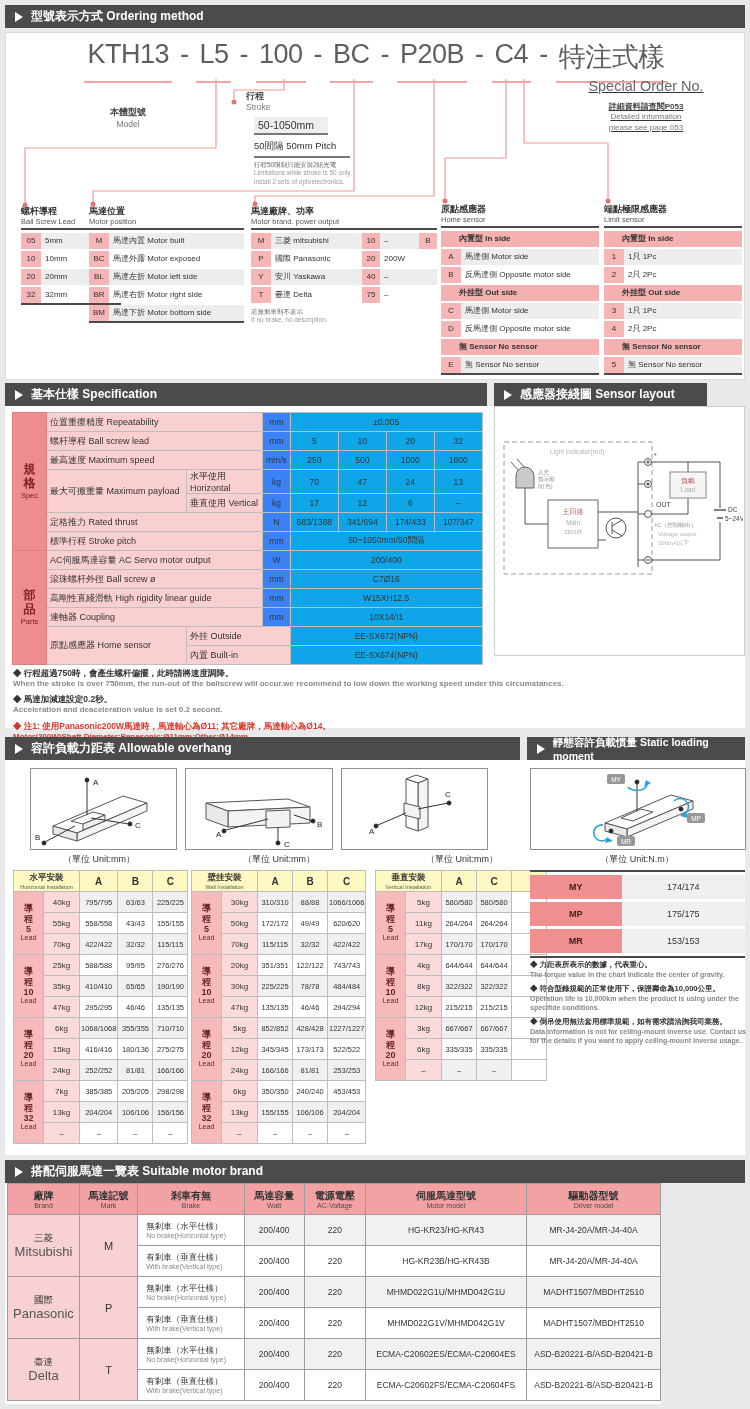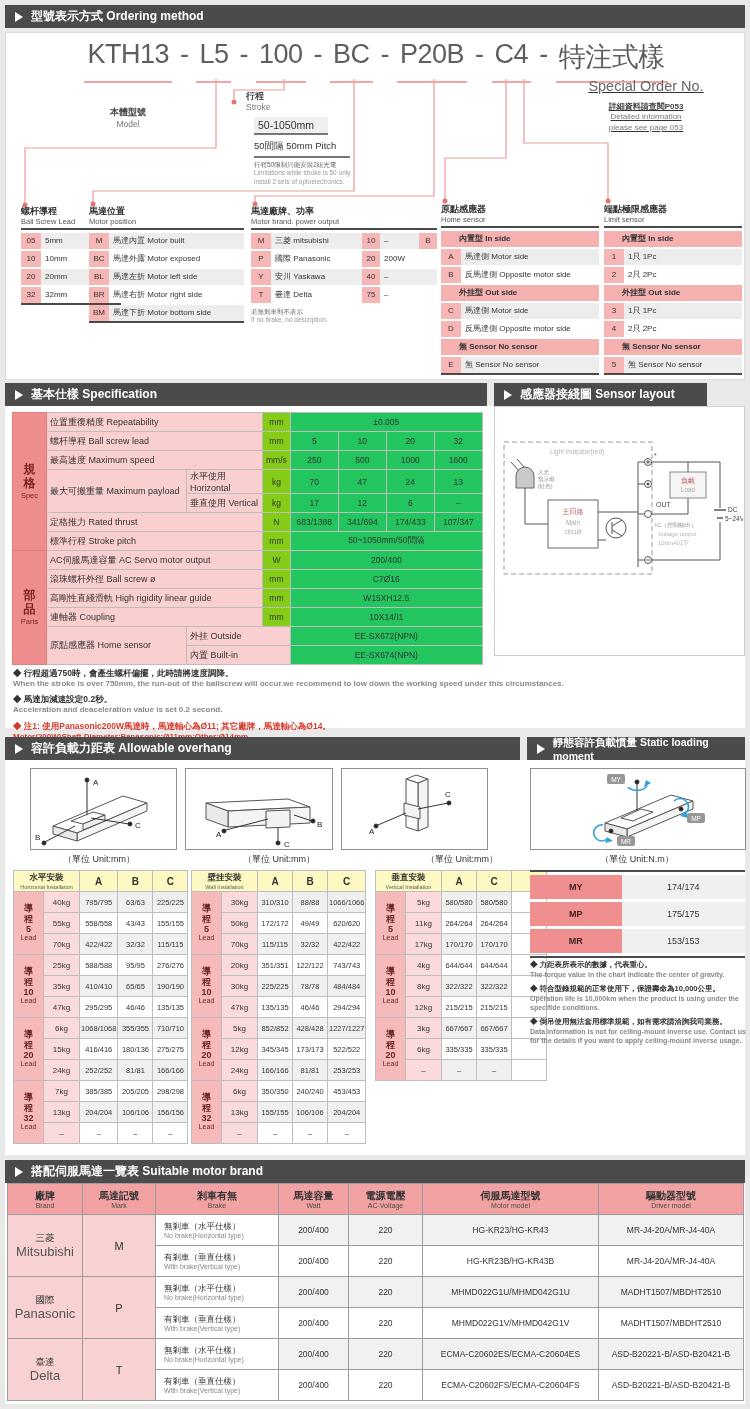--- a/index.html
+++ b/index.html
@@ -52,22 +52,22 @@
   .mt .bcol{width:16px;text-align:center;}
   .mtnote{margin-top:3px;font-size:6.5px;color:#666;line-height:1.3;}
   .mtnote .en{color:#999;}
   
   .spec{border-collapse:collapse;border:1px solid #8a8a8a;}
   .spec td{border:1px solid #bdbdbd;height:19px;padding:0 3px;font-size:9px;box-sizing:border-box;}
   .spec .side{background:#ee8d8d;border-color:#e07f7f;text-align:center;padding:0;}
   .spec .side .gz{font-size:12px;font-weight:bold;color:#7c2222;line-height:1.15;}
   .spec .side .ge{font-size:7.5px;color:#7c2222;}
   .spec .lab{background:#f9cfcf;color:#333;}
-  .spec .unit{background:#84cc16;text-align:center;font-size:8.5px;}
-  .spec .val{background:#22c55e;text-align:center;font-size:8.5px;color:#333;}
+  .spec .unit{background:#3b82f6;text-align:center;font-size:8.5px;}
+  .spec .val{background:#0ea5e9;text-align:center;font-size:8.5px;color:#333;}
   .notes{position:absolute;font-size:8.5px;line-height:1.3;}
   .notes .n{margin-bottom:5px;}
   .notes .zh{font-weight:bold;color:#333;}
   .notes .en{font-size:8px;color:#888;font-weight:bold;}
   .notes .red .zh,.notes .red .en{color:#d8392c;}
   
   .unitlab{position:absolute;font-size:9px;color:#333;text-align:center;}
   .dbox{position:absolute;background:#fff;border:1px solid #8f8f8f;}
   .oh{border-collapse:collapse;position:absolute;}
   .oh td{border:1px solid #bdbdbd;text-align:center;height:21px;box-sizing:border-box;}
@@ -984,21 +984,21 @@
           <div class="en">Data information is not for ceiling-mount inverse use. Contact us for the details if you want to apply ceiling-mount inverse usage.</div>
         </div>
       </div>
   </div>
 
   <div class="secbar" style="left:5px;top:1160px;width:740px">
     <span class="arr"></span>
     <span>搭配伺服馬達一覽表 Suitable motor brand</span>
   </div>
 
-  <div class="card" style="left:5px;top:1183px;width:740px;height:221px;border:none">
+  <div class="card" style="left:5px;top:1183px;width:656px;height:221px;border:none">
     <table class="motor" style="left:2px;top:0">
       <colgroup>
           <col style="width:75px">
           <col style="width:73px">
           <col style="width:123px">
           <col style="width:70px">
         <col style="width:74px">
           <col style="width:176px">
           <col style="width:145px">
         </colgroup>

